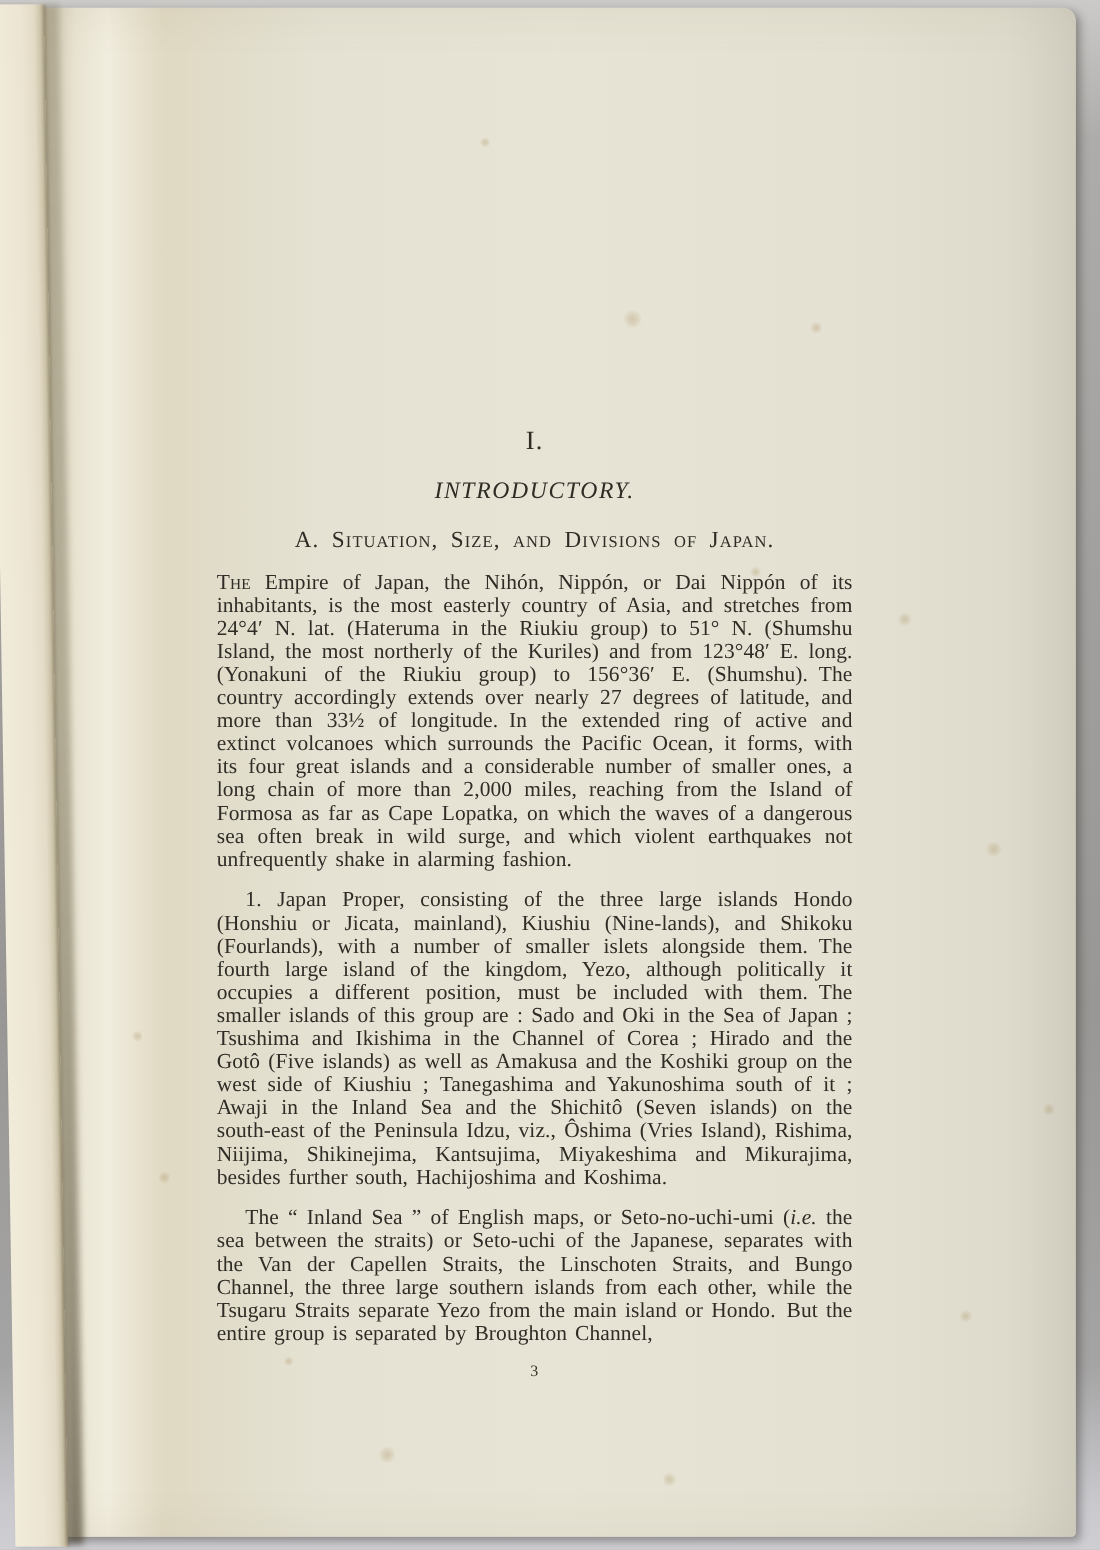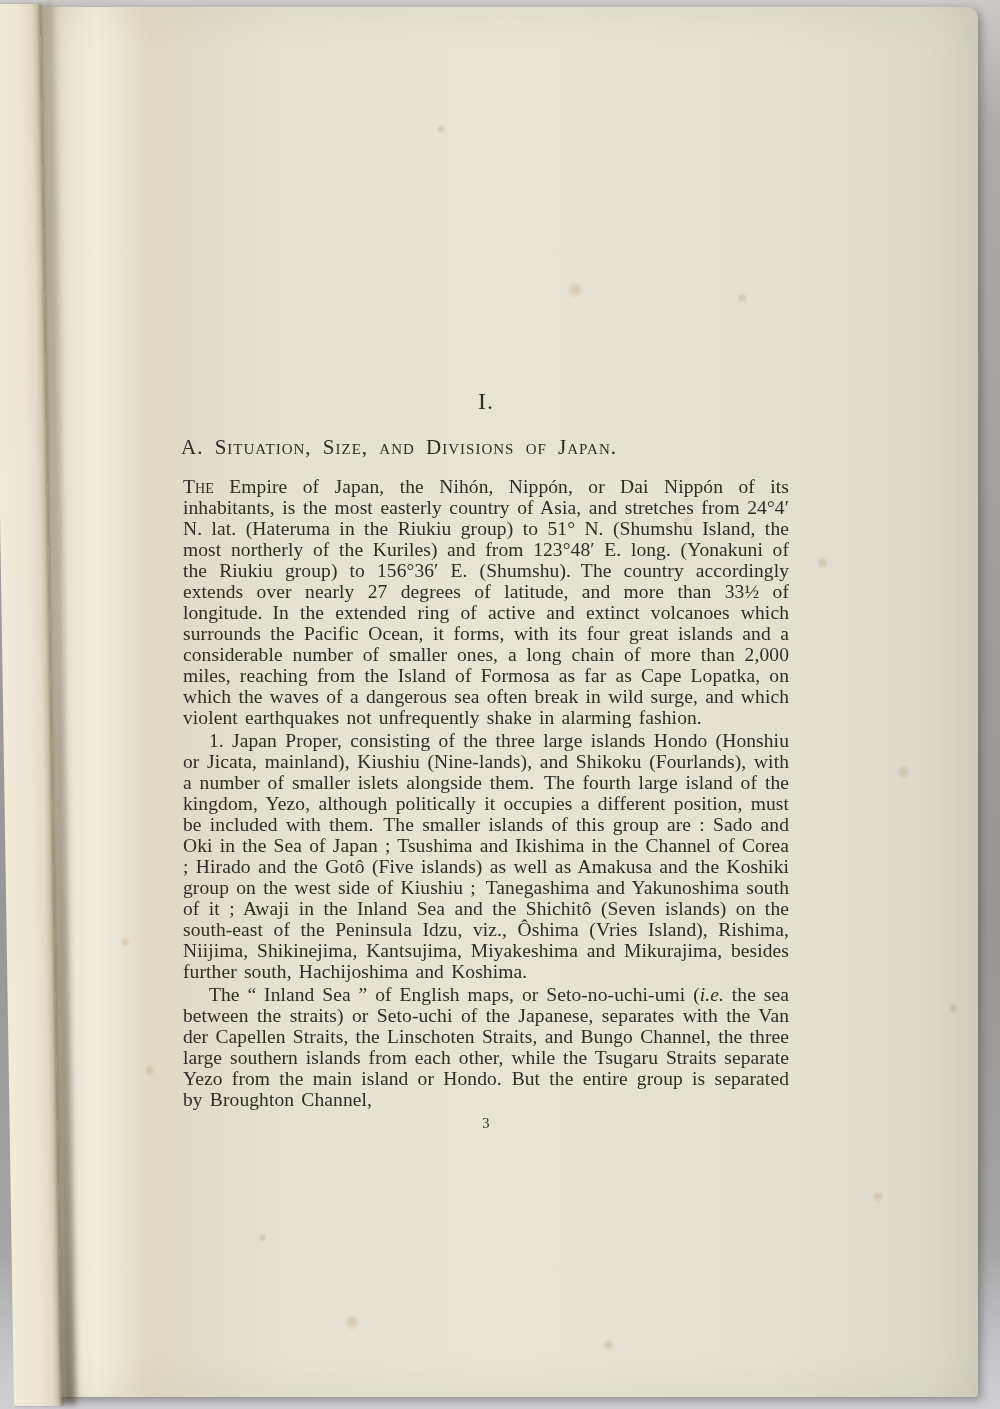--- a/index.html
+++ b/index.html
@@ -24,41 +24,42 @@
   }
   .gutter{
     position:absolute;left:40px;top:4px;width:14px;height:1400px;
     transform:skewX(0.9deg);transform-origin:top left;
     background:linear-gradient(180deg,rgba(105,96,72,0.30) 0%,rgba(100,92,68,0.35) 45%,rgba(80,72,50,0.52) 85%,rgba(66,58,40,0.62) 100%);
     filter:blur(3px);
   }
   .content{position:absolute;left:145px;top:381px;width:610px;color:#2f2c26;}
   .chapnum{font-size:24px;line-height:26px;text-align:center;letter-spacing:1px;margin:0 0 20px 0;}
   .chaptitle{font-size:21.5px;line-height:24px;font-style:italic;text-align:center;letter-spacing:1.5px;margin:0 0 19px 0;}
-  .secthead{font-size:21px;line-height:26px;font-variant:small-caps;letter-spacing:1px;word-spacing:5px;margin:0 0 16px 0;}
+  .secthead{font-size:21px;line-height:26px;font-variant:small-caps;text-align:center;letter-spacing:1px;word-spacing:5px;margin:0 0 16px 0;}
   .body{
     font-size:19.5px;line-height:21px;text-align:justify;
     word-spacing:2.2px;letter-spacing:0.1px;hyphens:none;
   }
-  .body p{margin:2px;text-indent:26px;}
+  .body p{margin:16px;text-indent:26px;}
   .body p.no-indent{text-indent:0;}
   .lead{font-variant:small-caps;}
   .it{font-style:italic;}
   .pagenum{text-align:center;font-size:14.5px;margin-top:5px;letter-spacing:0.5px;color:#353228;}
   .spot{position:absolute;border-radius:50%;
     background:radial-gradient(circle,rgba(153,118,60,0.26) 0%,rgba(153,118,60,0.12) 45%,rgba(153,118,60,0) 72%);}
 </style>
 </head>
 <body>
 
 <div class="photo">
 
   <div class="main-page">
     <div class="content">
       <div class="chapnum">I.</div>
+      <div class="chaptitle">INTRODUCTORY.</div>
       <div class="secthead">A. Situation, Size, and Divisions of Japan.</div>
       <div class="body">
         <p class="no-indent"><span class="lead">The</span><span> Empire of Japan, the Nihón, Nippón, or Dai Nippón of its inhabitants, is the most easterly country of Asia, and stretches from 24°4′ N. lat. (Hateruma in the Riukiu group) to 51° N. (Shumshu Island, the most northerly of the Kuriles) and from 123°48′ E. long. (Yonakuni of the Riukiu group) to 156°36′ E. (Shumshu). The country accordingly extends over nearly 27 degrees of latitude, and more than 33½ of longitude. In the extended ring of active and extinct volcanoes which surrounds the Pacific Ocean, it forms, with its four great islands and a considerable number of smaller ones, a long chain of more than 2,000 miles, reaching from the Island of Formosa as far as Cape Lopatka, on which the waves of a dangerous sea often break in wild surge, and which violent earthquakes not unfrequently shake in alarming fashion.</span></p>
         <p>1. Japan Proper, consisting of the three large islands Hondo (Honshiu or Jicata, mainland), Kiushiu (Nine-lands), and Shikoku (Fourlands), with a number of smaller islets alongside them. The fourth large island of the kingdom, Yezo, although politically it occupies a different position, must be included with them. The smaller islands of this group are : Sado and Oki in the Sea of Japan ; Tsushima and Ikishima in the Channel of Corea ; Hirado and the Gotô (Five islands) as well as Amakusa and the Koshiki group on the west side of Kiushiu ; Tanegashima and Yakunoshima south of it ; Awaji in the Inland Sea and the Shichitô (Seven islands) on the south-east of the Peninsula Idzu, viz., Ôshima (Vries Island), Rishima, Niijima, Shikinejima, Kantsujima, Miyakeshima and Mikurajima, besides further south, Hachijoshima and Koshima.</p>
         <p><span>The “ Inland Sea ” of English maps, or Seto-no-uchi-umi (</span><span class="it">i.e.</span><span> the sea between the straits) or Seto-uchi of the Japanese, separates with the Van der Capellen Straits, the Linschoten Straits, and Bungo Channel, the three large southern islands from each other, while the Tsugaru Straits separate Yezo from the main island or Hondo. But the entire group is separated by Broughton Channel,</span></p>
       </div>
       <div class="pagenum">3</div>
     </div>
 
     <div class="spot" style="left:530px;top:275px;width:18px;height:16px;"></div>

